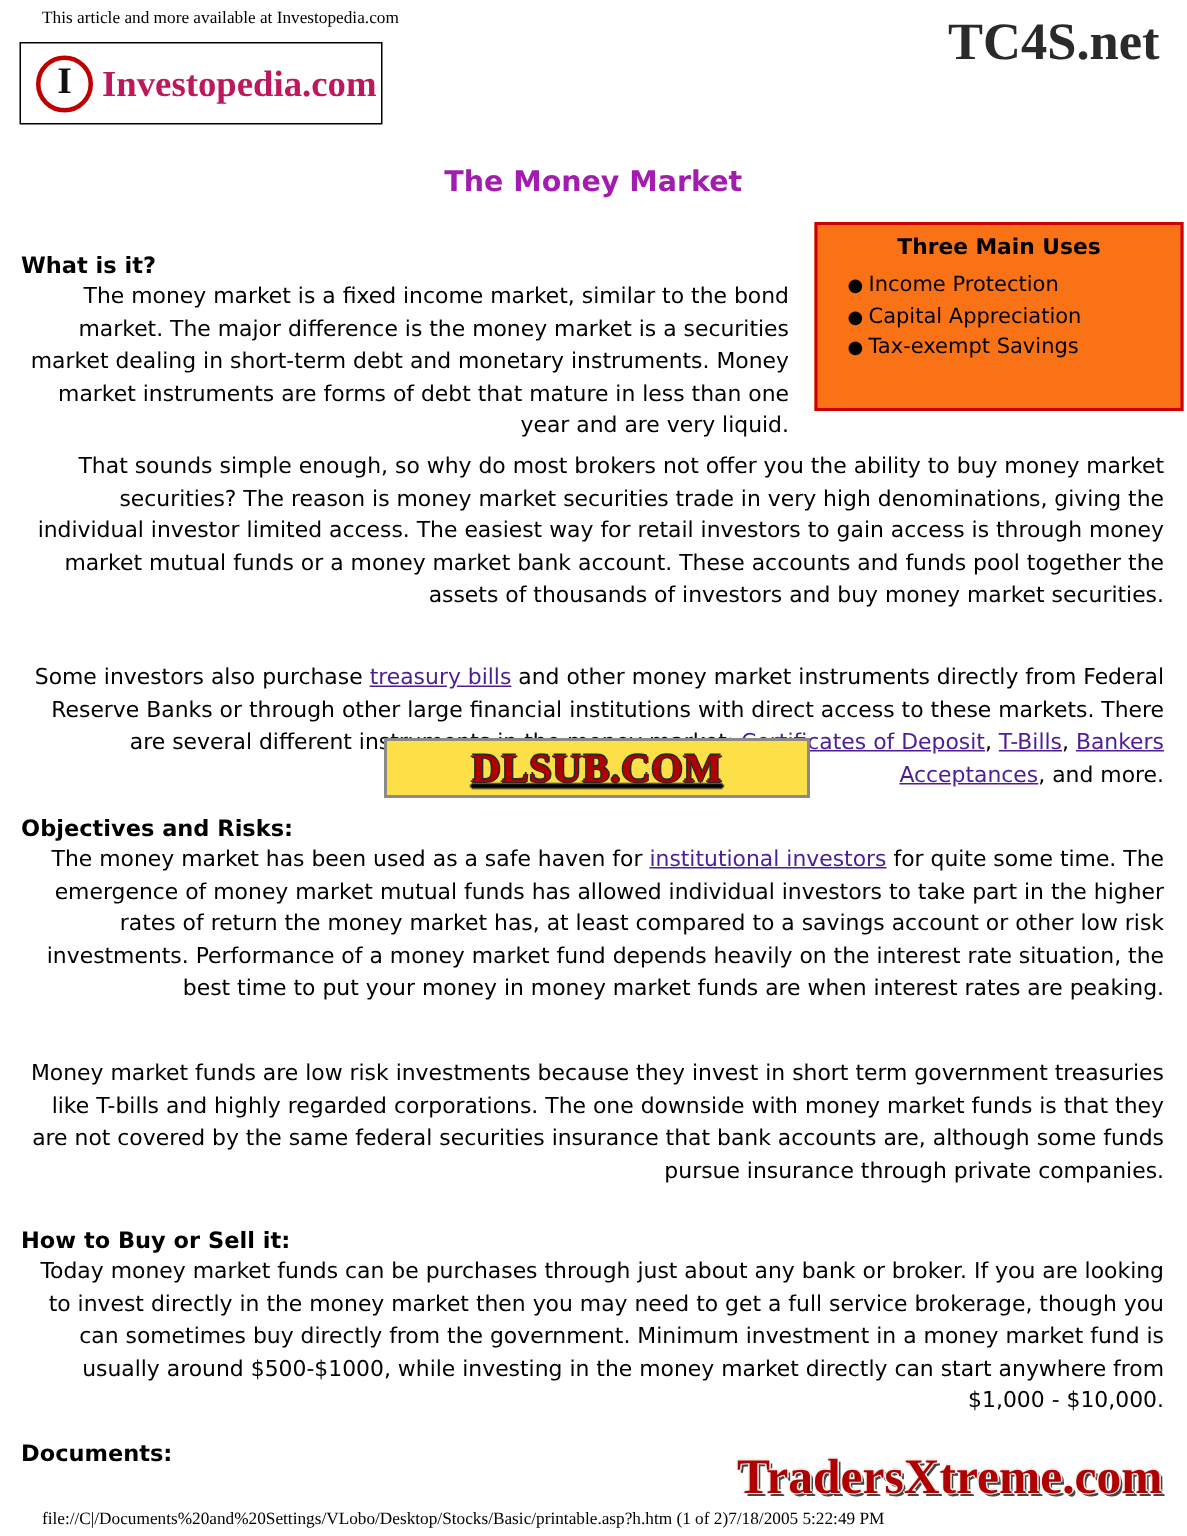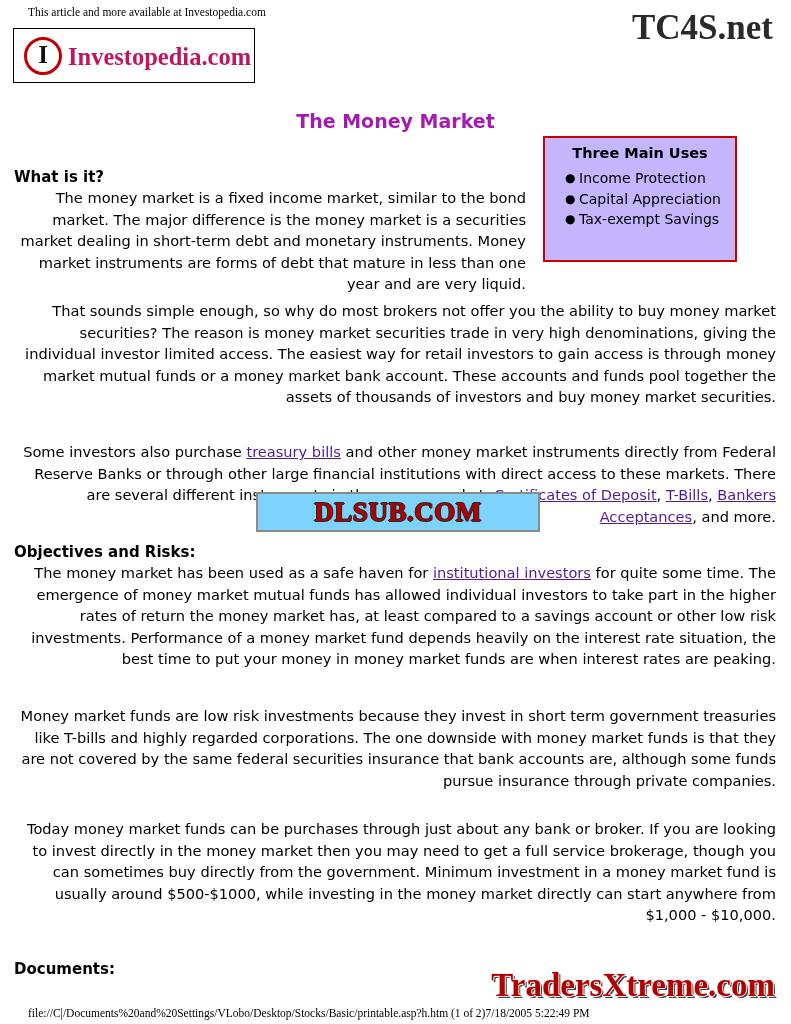--- a/index.html
+++ b/index.html
@@ -99,25 +99,25 @@
     font-family: "DejaVu Sans", sans-serif;
     font-weight: bold;
     font-size: 19px;
     color: #a21caf;
   }
 
   
   .uses-box {
     position: absolute;
     left: 543px;
-    top: 136px;
-    width: 194px;
+    top: 148px;
+    width: 246px;
     height: 126px;
     border: 2px solid #cc0000;
-    background: #c4b5fd;
+    background: #f97316;
     box-sizing: border-box;
   }
   .uses-title {
     text-align: center;
     font-weight: bold;
     font-size: 14.5px;
     margin-top: 7px;
     font-family: "DejaVu Sans", sans-serif;
   }
   .uses-list {
@@ -166,24 +166,25 @@
   .w-narrow { width: 512px; }
   .w-full   { width: 762px; }
 
   
   .wm-dlsub {
     position: absolute;
     left: 256px;
     top: 492px;
     width: 284px;
     height: 40px;
-    background: #7dd3fc;
+    background: #fde047;
     border: 2px solid #8a8a8a;
     box-sizing: border-box;
     text-align: center;
+    text-decoration: underline;
   }
   .wm-dlsub span {
     display: block;
     margin-top: 3px;
     font-family: "Liberation Serif", serif;
     font-weight: bold;
     font-size: 27px;
     color: #b00000;
     text-shadow:
       1px 0 0 #2a2a2a,
@@ -264,20 +265,21 @@
   <div class="blk w-full" style="top:543px;">
     <div class="h2">Objectives and Risks:</div>
     <p class="body"><span>The money market has been used as a safe haven for </span><a class="link" href="#">institutional investors</a><span> for quite some time. The emergence of money market mutual funds has allowed individual investors to take part in the higher rates of return the money market has, at least compared to a savings account or other low risk investments. Performance of a money market fund depends heavily on the interest rate situation, the best time to put your money in money market funds are when interest rates are peaking.</span></p>
   </div>
 
   <div class="blk w-full" style="top:705px;">
     <p class="body">Money market funds are low risk investments because they invest in short term government treasuries like T-bills and highly regarded corporations. The one downside with money market funds is that they are not covered by the same federal securities insurance that bank accounts are, although some funds pursue insurance through private companies.</p>
   </div>
 
   <div class="blk w-full" style="top:818px;">
+    <div class="h2">How to Buy or Sell it:</div>
     <p class="body">Today money market funds can be purchases through just about any bank or broker. If you are looking to invest directly in the money market then you may need to get a full service brokerage, though you can sometimes buy directly from the government. Minimum investment in a money market fund is usually around $500-$1000, while investing in the money market directly can start anywhere from $1,000 - $10,000.</p>
   </div>
 
   <div class="blk w-full" style="top:960px;">
     <div class="h2">Documents:</div>
   </div>
 
   <div class="wm-dlsub">
     <span>DLSUB.COM</span>
   </div>

